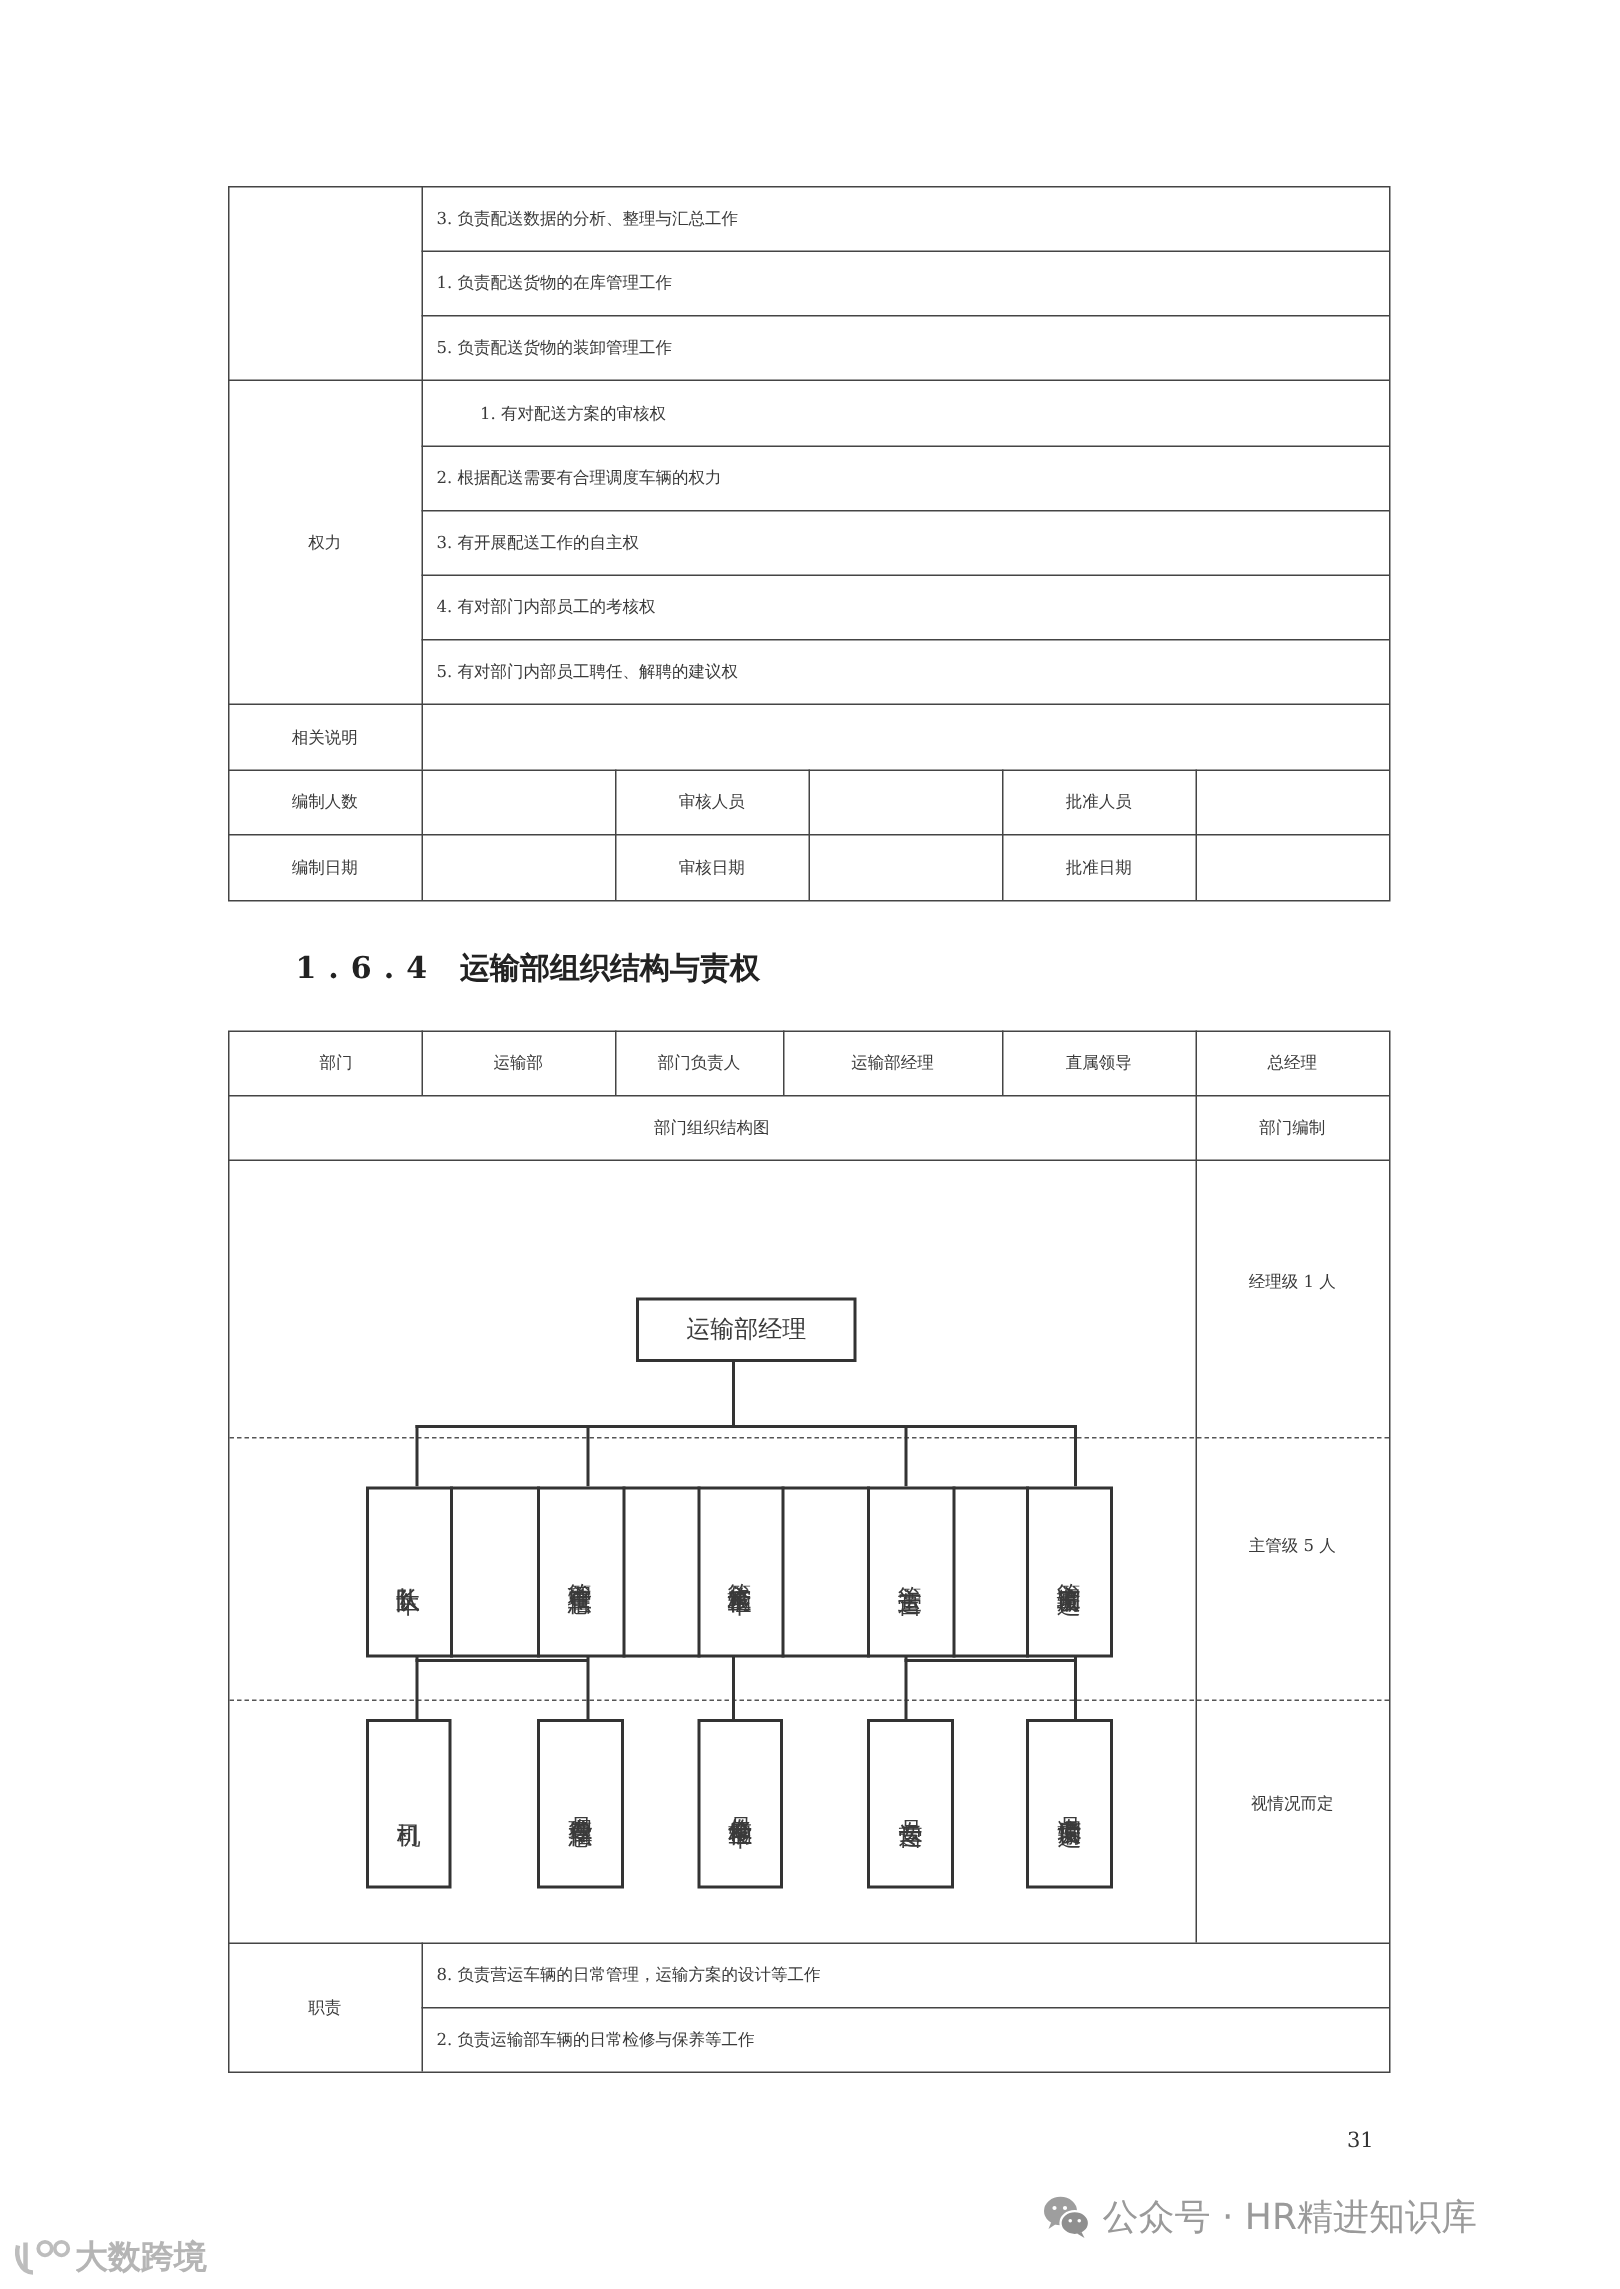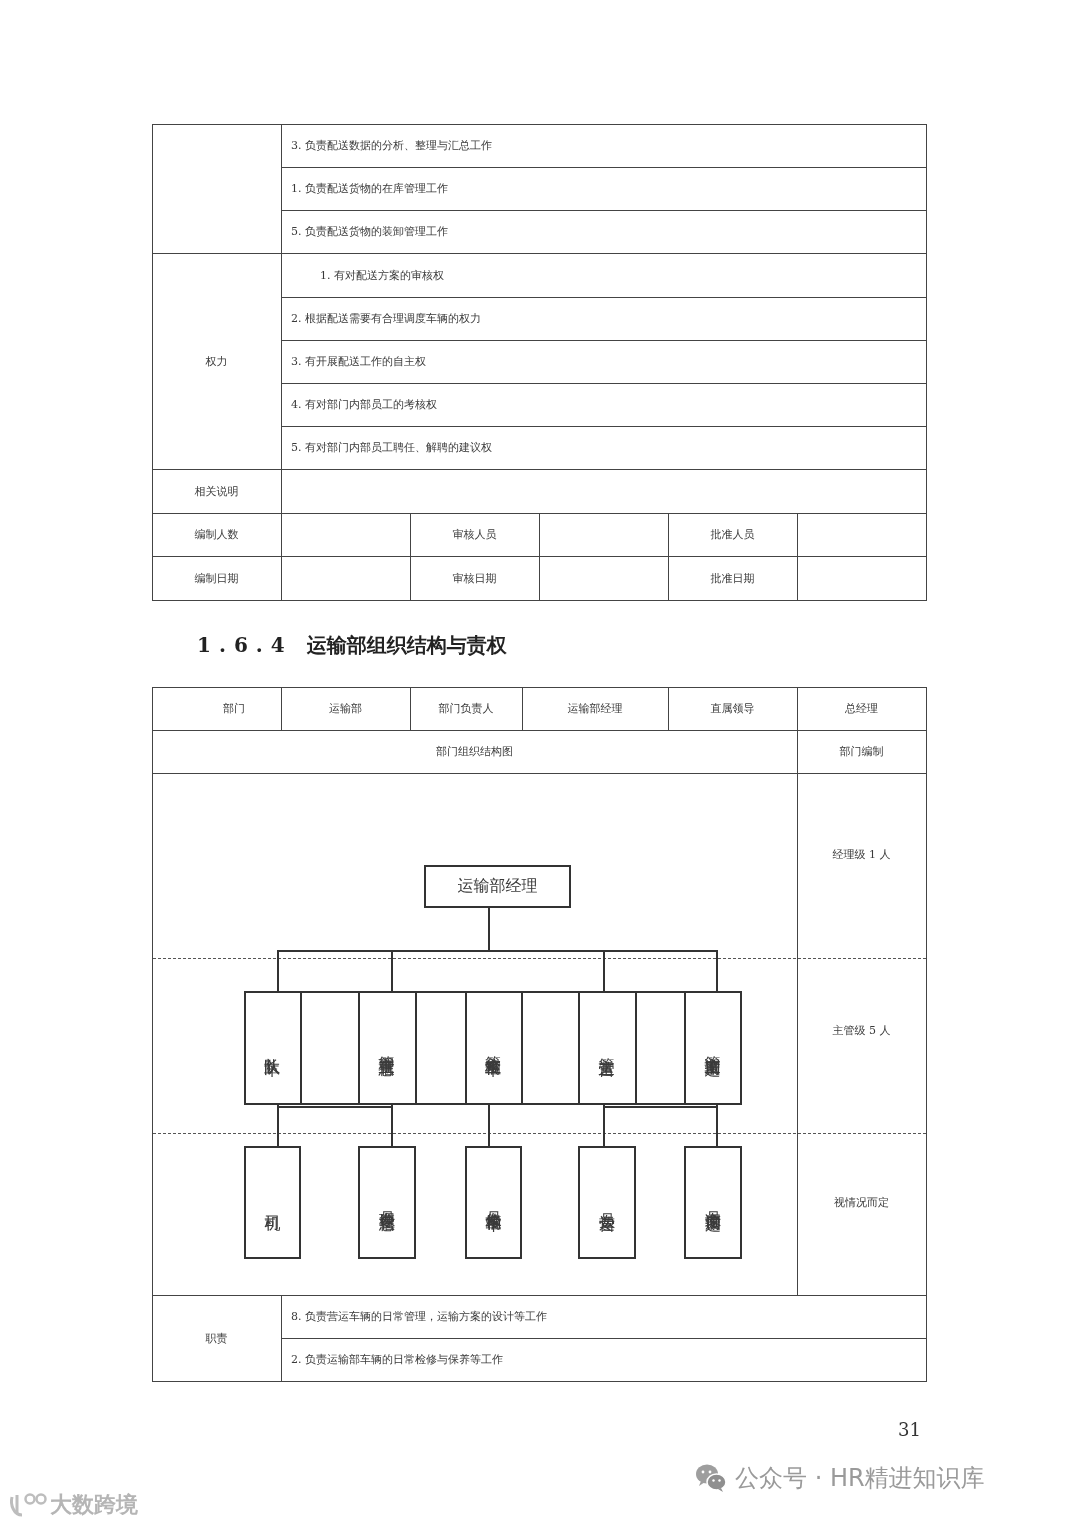--- a/index.html
+++ b/index.html
@@ -9,21 +9,21 @@
   .cell { position:absolute; box-sizing:border-box; display:flex; align-items:center; font-size:11px; color:#3a3a3a; }
   .center { justify-content:center; }
   .left { justify-content:flex-start; padding-left:10px; }
   .hline { position:absolute; height:0; border-top:1.5px solid #444; }
   .vline { position:absolute; width:0; border-left:1.5px solid #444; }
   .dash { position:absolute; height:0; border-top:1.5px dashed #555; }
   .box { position:absolute; box-sizing:border-box; border:2px solid #333; background:#fff; }
   .vtext { writing-mode:vertical-rl; text-orientation:upright; font-size:16px; color:#3a3a3a; letter-spacing:-1px; line-height:1; }
   .heading { position:absolute; left:163px; top:632px; font-family:"DejaVu Sans","Liberation Sans",sans-serif; font-weight:bold; font-size:20px; color:#222; }
   .heading .num { letter-spacing:8px; margin-right:14px; font-family:"DejaVu Serif","Liberation Serif",serif;margin-left:34px; }
-  .pageno { position:absolute; left:898px; top:1419px; font-size:18px; color:#333; }
+  .pageno { position:absolute; left:898px; top:1419px; font-size:14px; color:#333; }
   .wm { position:absolute; font-family:"DejaVu Sans","Liberation Sans",sans-serif; color:#9a9a9a; }
 </style>
 </head>
 <body>
 
 <div>
 
   <div class="abs" style="left:152px;top:124px;width:775px;height:477px;border:1.5px solid #444;"></div>
 
   <div class="vline" style="left:281px;top:124px;height:389px;"></div>
@@ -85,21 +85,21 @@
   <div class="vline" style="left:410px;top:687px;height:43px;"></div>
   <div class="vline" style="left:522px;top:687px;height:43px;"></div>
   <div class="vline" style="left:668px;top:687px;height:43px;"></div>
   <div class="vline" style="left:797px;top:687px;height:608px;"></div>
   <div class="hline" style="left:152px;top:730px;width:774px;"></div>
   <div class="hline" style="left:152px;top:773px;width:774px;"></div>
   <div class="hline" style="left:152px;top:1295px;width:774px;"></div>
   <div class="hline" style="left:281px;top:1338px;width:645px;"></div>
   <div class="vline" style="left:281px;top:1295px;height:86px;"></div>
 
-  <div class="cell center" style="left:146px;top:687px;width:129px;height:43px;padding-left:47px;">部门</div>
+  <div class="cell center" style="left:136px;top:687px;width:129px;height:43px;padding-left:47px;">部门</div>
   <div class="cell center" style="left:281px;top:687px;width:129px;height:43px;">运输部</div>
   <div class="cell center" style="left:410px;top:687px;width:112px;height:43px;">部门负责人</div>
   <div class="cell center" style="left:522px;top:687px;width:146px;height:43px;">运输部经理</div>
   <div class="cell center" style="left:668px;top:687px;width:129px;height:43px;">直属领导</div>
   <div class="cell center" style="left:797px;top:687px;width:129px;height:43px;">总经理</div>
 
   <div class="cell center" style="left:152px;top:730px;width:645px;height:43px;">部门组织结构图</div>
   <div class="cell center" style="left:797px;top:730px;width:129px;height:43px;">部门编制</div>
 
   <div class="cell center" style="left:797px;top:833px;width:129px;height:43px;">经理级 1 人</div>

